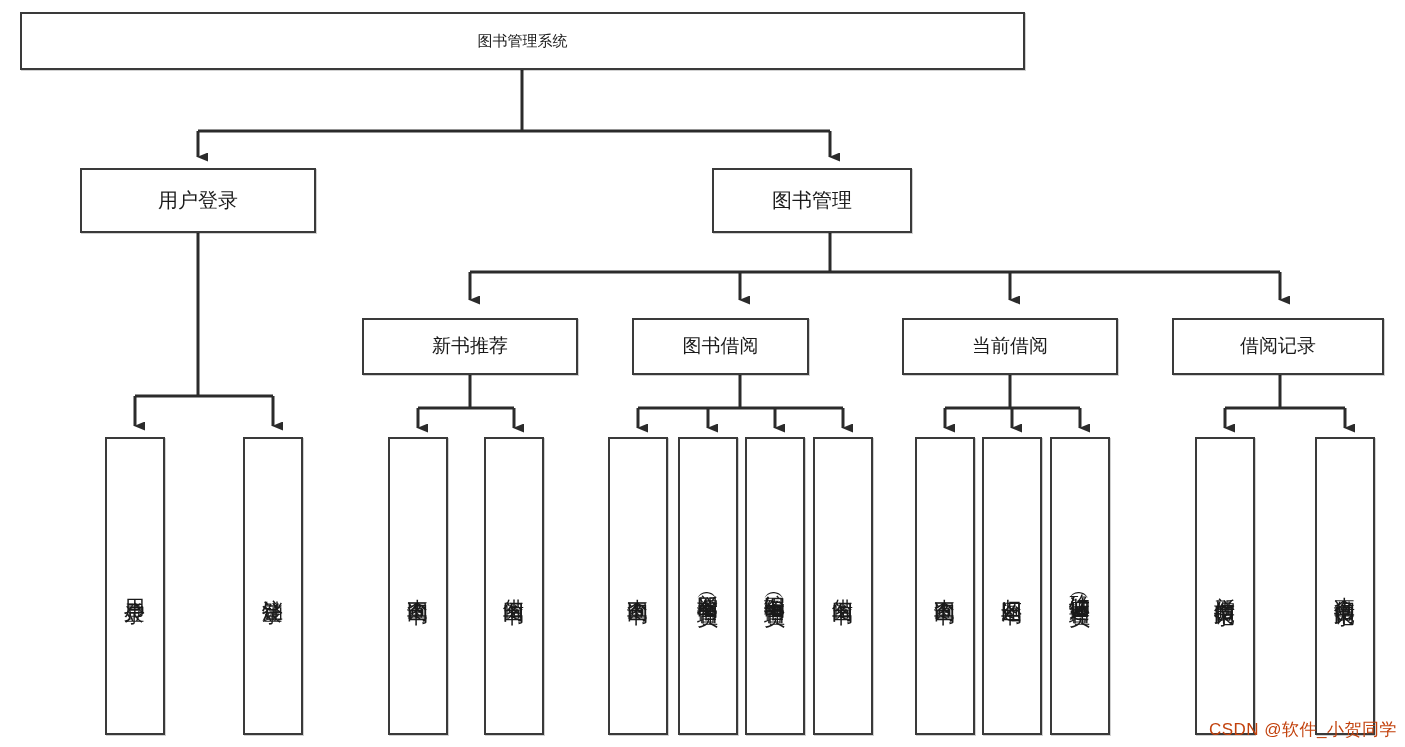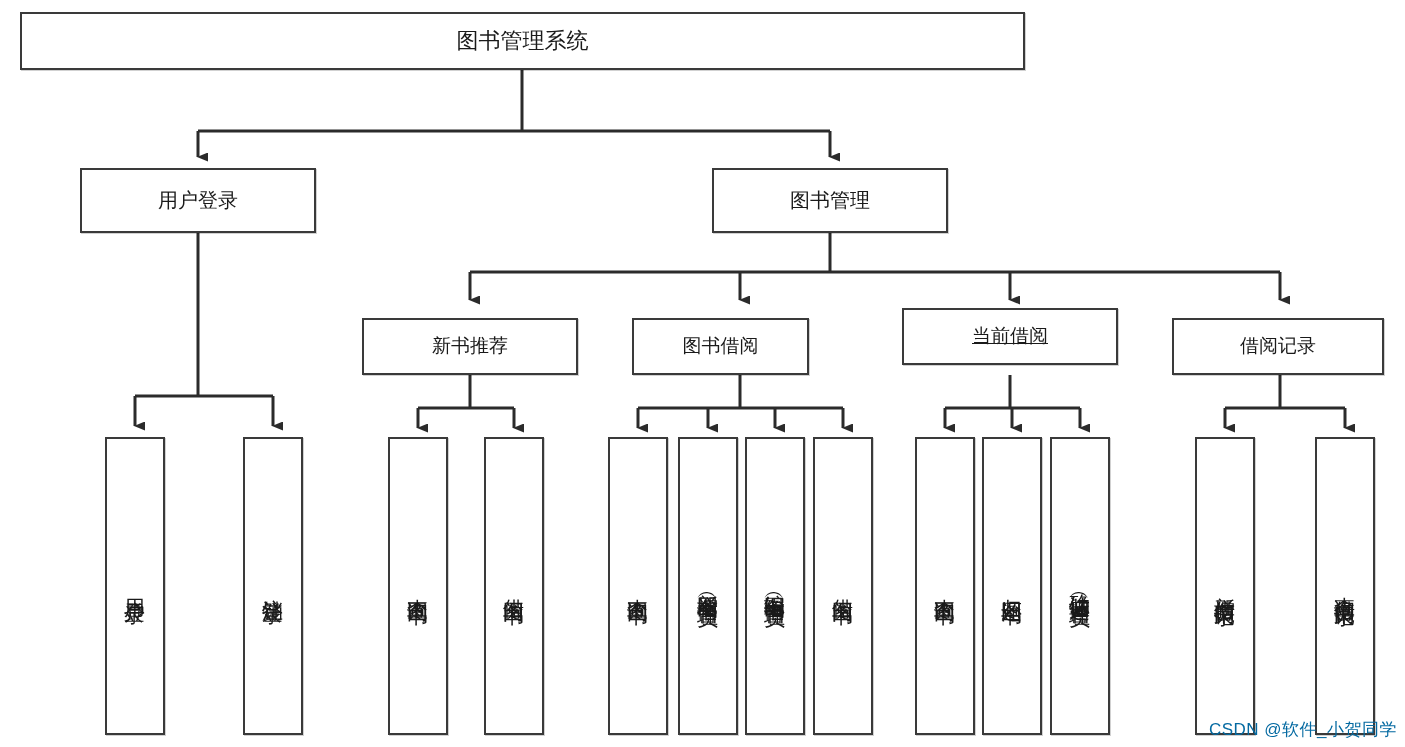--- a/index.html
+++ b/index.html
@@ -35,42 +35,42 @@
     justify-content: center;
     color: #1a1a1a;
     box-shadow: 1px 1px 0 rgba(0,0,0,0.18);
   }
   .node .lbl {
     display: block;
     text-align: center;
     line-height: 1.18;
     white-space: nowrap;
   }
-  .node.root .lbl { font-size: 22px; }
+  .node.root .lbl { font-size: 15px; }
   .node.lvl2 .lbl { font-size: 20px; }
   .node.lvl3 .lbl { font-size: 19px; }
   .node.leaf {
     align-items: center;
     justify-content: center;
   }
   .node.leaf .lbl {
     font-size: 21px;
     writing-mode: vertical-rl;
     text-orientation: upright;
     letter-spacing: 2px;
     line-height: 1;
     white-space: nowrap;
     max-height: 286px;
   }
   #watermark {
     position: absolute;
     right: 8px;
     bottom: 6px;
     font-size: 17px;
-    color: #0369a1;
+    color: #c2410c;
     letter-spacing: 0.5px;
     white-space: nowrap;
     margin-left: 8px;
   }
 </style>
 </head>
 <body>
 
 <div id="canvas">
 
@@ -124,31 +124,31 @@
     </g>
   </svg>
 
   <div class="node root" style="left:20px; top:12px; width:1005px; height:58px;">
     <span class="lbl">图书管理系统</span>
   </div>
 
   <div class="node lvl2" style="left:80px; top:168px; width:236px; height:65px;">
     <span class="lbl">用户登录</span>
   </div>
-  <div class="node lvl2" style="left:712px; top:168px; width:236px; height:65px;">
+  <div class="node lvl2" style="left:712px; top:168px; width:200px; height:65px;">
     <span class="lbl">图书管理</span>
   </div>
 
   <div class="node lvl3" style="left:362px; top:318px; width:216px; height:57px;align-items:center;">
     <span class="lbl">新书推荐</span>
   </div>
   <div class="node lvl3" style="left:632px; top:318px; width:177px; height:57px;">
     <span class="lbl">图书借阅</span>
   </div>
-  <div class="node lvl3" style="left:902px; top:308px; width:216px; height:57px;text-decoration:underline;">
+  <div class="node lvl3" style="left:902px; top:318px; width:216px; height:57px;">
     <span class="lbl">当前借阅</span>
   </div>
   <div class="node lvl3" style="left:1172px; top:318px; width:212px; height:57px;">
     <span class="lbl">借阅记录</span>
   </div>
 
   <div class="node leaf" style="left:105px; top:437px; width:60px; height:298px;">
     <span class="lbl">用户登录</span>
   </div>
   <div class="node leaf" style="left:243px; top:437px; width:60px; height:298px;">

